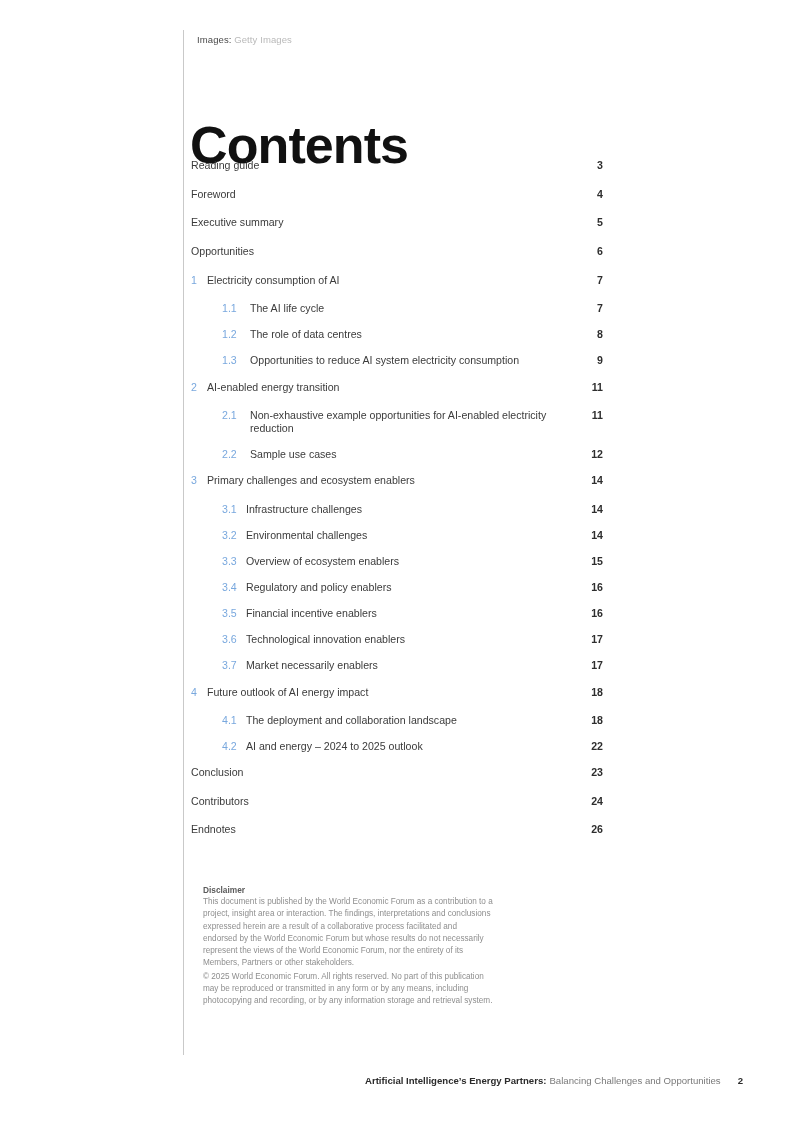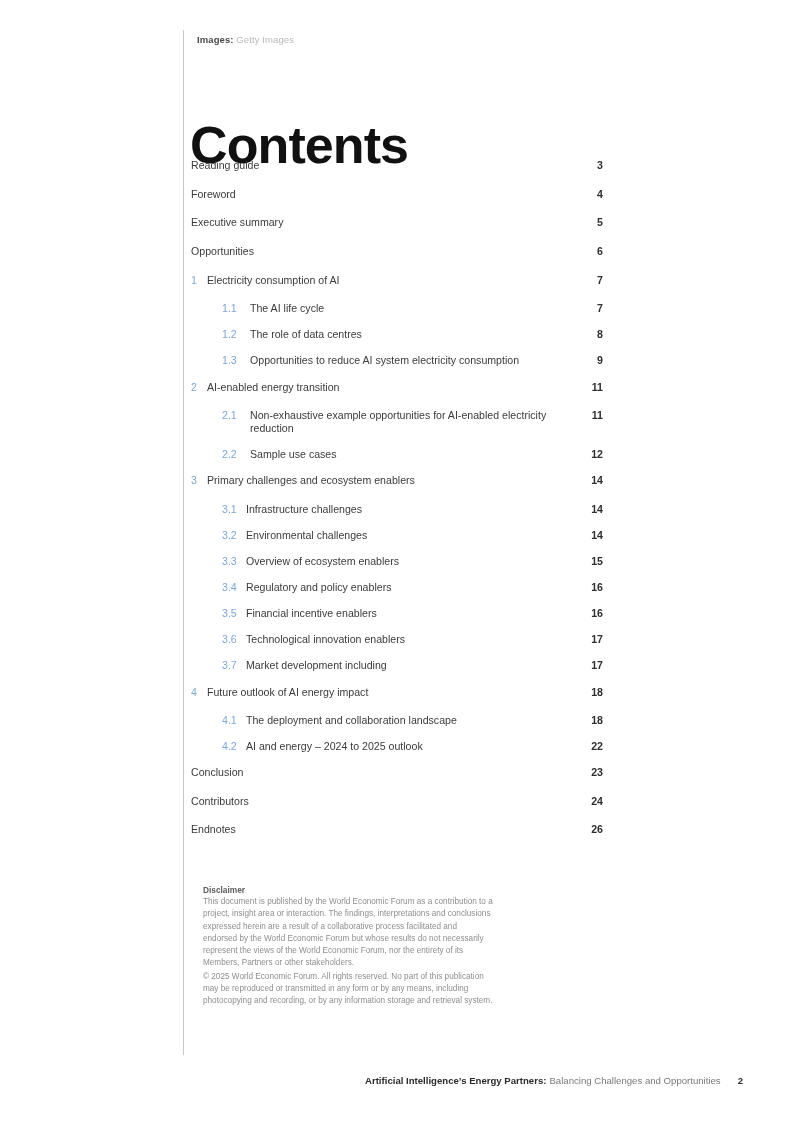--- a/index.html
+++ b/index.html
@@ -30,21 +30,21 @@
   .credit {
     position: absolute;
     left: 191px;
     top: 34px;
     font-size: 9.5px;
     letter-spacing: 0.1px;
     white-space: nowrap;
   }
   .credit .lbl {
     color: #4a4a4a;
-    font-weight: bold;
+    font-weight: normal;
     padding-left: 6px;
   }
   .credit .src {
     color: #b9b9b9;
   }
 
   
   .page-title {
     position: absolute;
     left: 190px;
@@ -256,21 +256,21 @@
       <span class="label">Financial incentive enablers</span>
       <span class="pg">16</span>
     </div>
     <div class="toc-row lvl2 tight">
       <span class="num">3.6</span>
       <span class="label">Technological innovation enablers</span>
       <span class="pg">17</span>
     </div>
     <div class="toc-row lvl2 tight">
       <span class="num">3.7</span>
-      <span class="label">Market development including</span>
+      <span class="label">Market necessarily enablers</span>
       <span class="pg">17</span>
     </div>
     <div class="toc-row lvl1">
       <span class="num">4</span>
       <span class="label">Future outlook of AI energy impact</span>
       <span class="pg">18</span>
     </div>
     <div class="toc-row lvl2 tight">
       <span class="num">4.1</span>
       <span class="label">The deployment and collaboration landscape</span>

